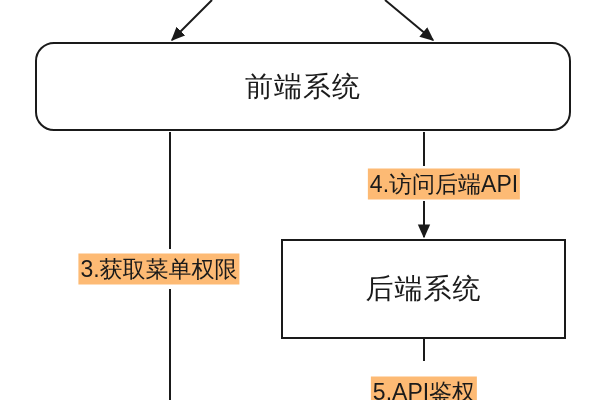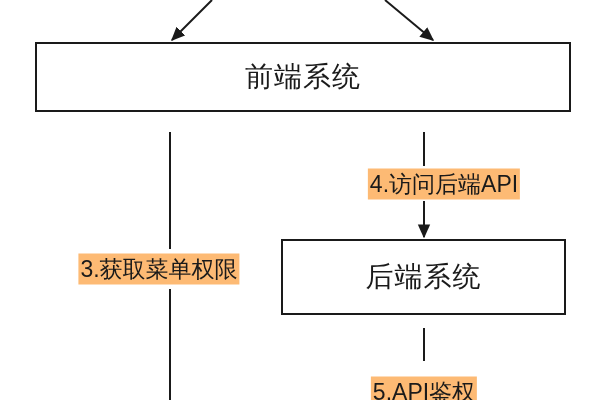--- a/index.html
+++ b/index.html
@@ -61,25 +61,25 @@
   <line x1="212" y1="0" x2="172" y2="40" stroke="#1a1a1a" stroke-width="2" marker-end="url(#arrowhead)"></line>
       <line x1="385" y1="0" x2="433" y2="40" stroke="#1a1a1a" stroke-width="2" marker-end="url(#arrowhead)"></line>
       <line x1="170" y1="132" x2="170" y2="249" stroke="#1a1a1a" stroke-width="2"></line>
       <line x1="170" y1="289" x2="170" y2="400" stroke="#1a1a1a" stroke-width="2"></line>
       <line x1="424" y1="132" x2="424" y2="166" stroke="#1a1a1a" stroke-width="2"></line>
       <line x1="424" y1="201" x2="424" y2="237" stroke="#1a1a1a" stroke-width="2" marker-end="url(#arrowhead)"></line>
       <line x1="424" y1="328" x2="424" y2="361" stroke="#1a1a1a" stroke-width="2"></line>
       <line x1="424" y1="396" x2="424" y2="400" stroke="#1a1a1a" stroke-width="2"></line>
     </svg>
 
-  <div class="node" style="left: 35px; top: 42px; width: 536px; height: 70px;">
+  <div class="node" style="left: 35px; top: 42px; width: 536px; height: 89px; border-radius: 19px;">
     <span class="node-label">前端系统</span>
   </div>
 
-  <div class="node" style="left: 281px; top: 239px; width: 285px; height: 76px; justify-content: center;">
+  <div class="node" style="left: 281px; top: 239px; width: 285px; height: 100px; justify-content: center;">
     <span class="node-label">后端系统</span>
   </div>
 
   <div class="edge-label" style="left: 159px; top: 269px;">3.获取菜单权限</div>
 
   <div class="edge-label" style="left: 444px; top: 184px;">4.访问后端API</div>
 
   <div class="edge-label" style="left: 424px; top: 392px;">5.API鉴权</div>
 
 </div>

